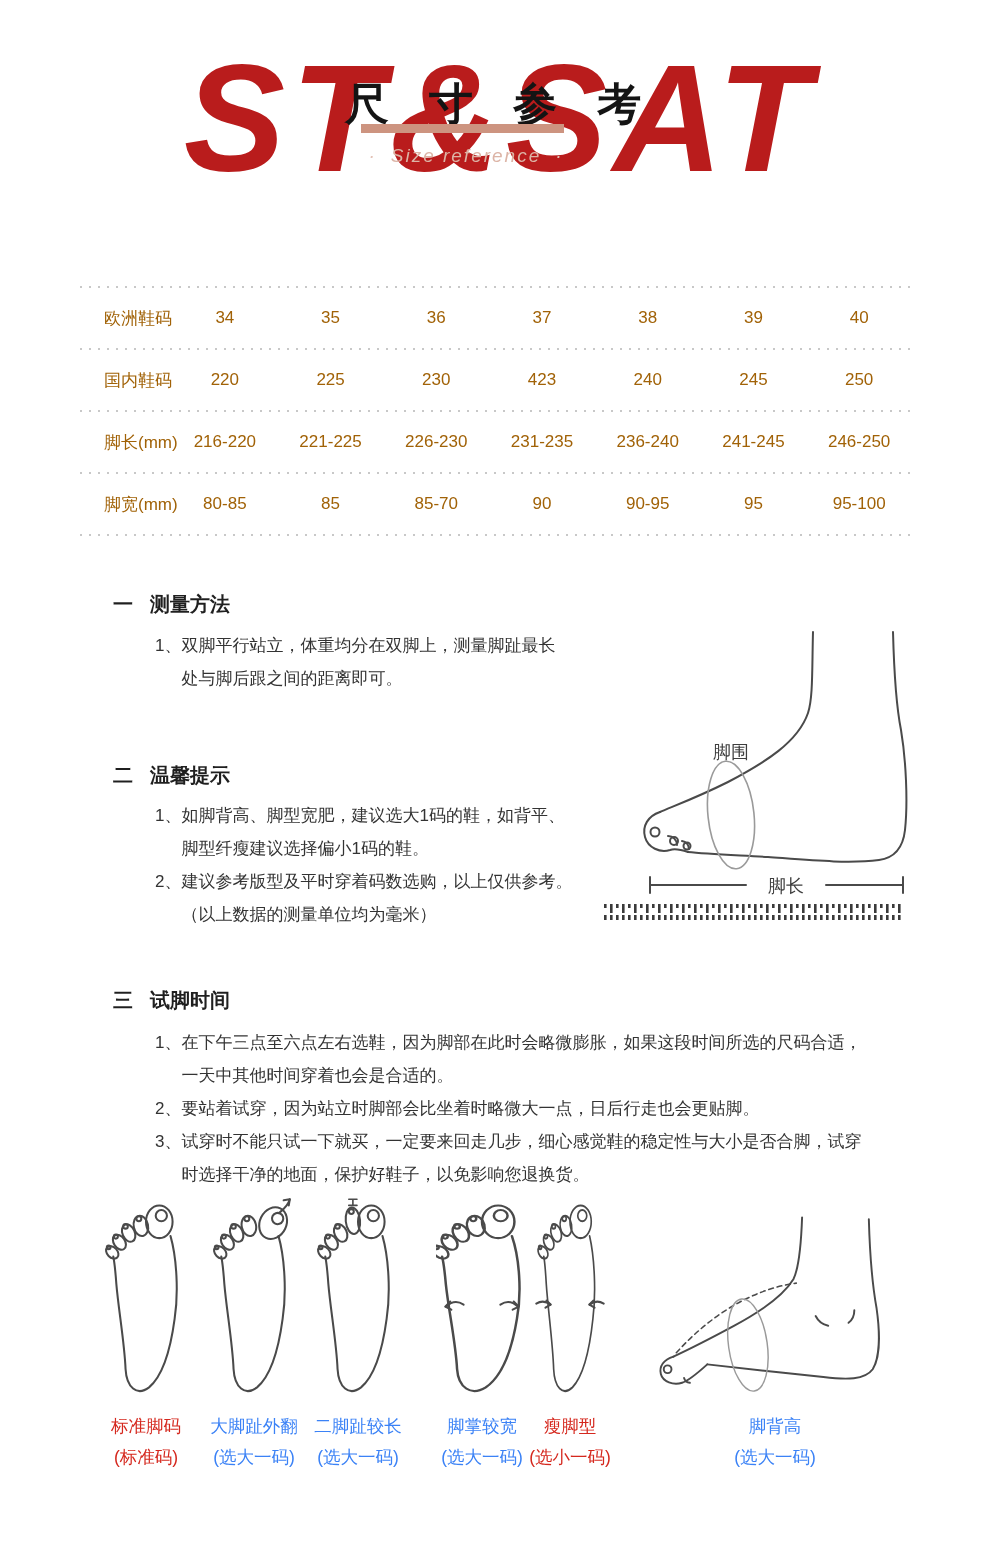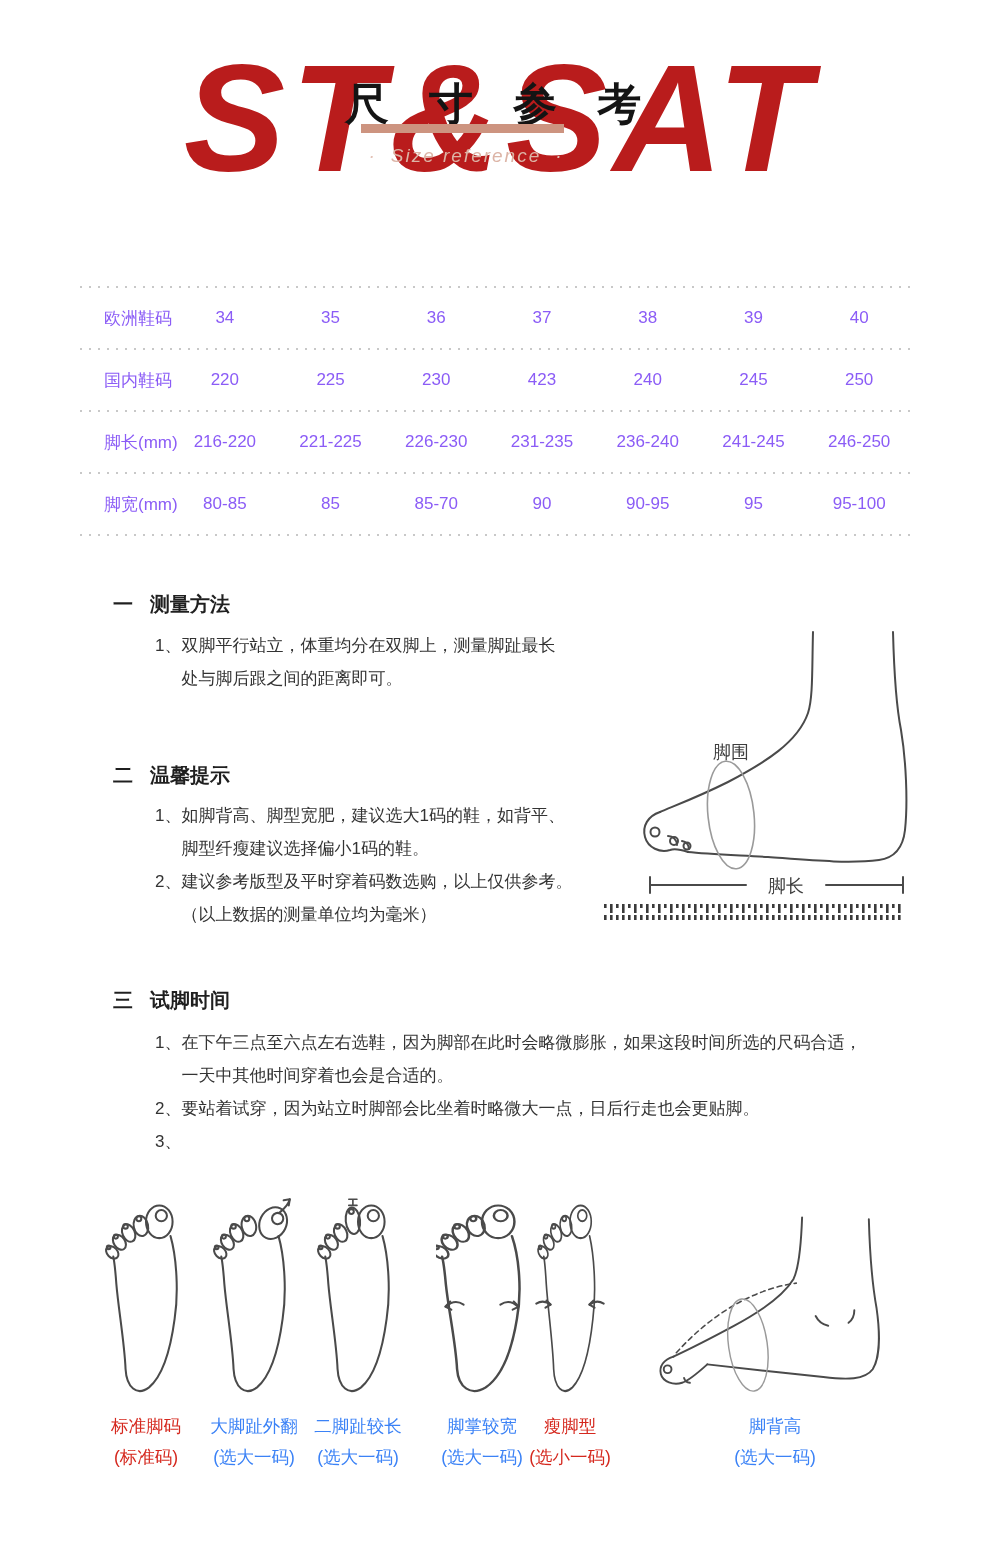--- a/index.html
+++ b/index.html
@@ -32,21 +32,21 @@
   .page-subtitle .decor { margin:0 14px; color:#e3c2b6; }
 
   
   .size-table { position:absolute; left:80px; top:286px; width:832px; }
   .dots {
     height:2px;
     background-image:repeating-linear-gradient(to right,#c8c8c8 0 2px,transparent 2px 9px);
   }
   .trow {
     height:60px; display:grid; grid-template-columns:92px repeat(7,1fr);
-    align-items:center; font-size:17px; color:#8b5cf6;
+    align-items:center; font-size:17px; color:#a16207;
   }
   .trow .lbl { padding-left:24px; white-space:nowrap; }
   .trow .val { text-align:center; }
 
   
   .sec-head {
     position:absolute; left:113px; display:flex; gap:17px;
     font-size:20px; font-weight:700; color:#1f1f1f;
   }
   .sec-items { position:absolute; left:155px; }
@@ -229,20 +229,22 @@
       <span class="inum">1、</span>
       <span class="itext">在下午三点至六点左右选鞋，因为脚部在此时会略微膨胀，如果这段时间所选的尺码合适，
 一天中其他时间穿着也会是合适的。</span>
     </div>
     <div class="item">
       <span class="inum">2、</span>
       <span class="itext">要站着试穿，因为站立时脚部会比坐着时略微大一点，日后行走也会更贴脚。</span>
     </div>
     <div class="item">
       <span class="inum">3、</span>
+      <span class="itext">试穿时不能只试一下就买，一定要来回走几步，细心感觉鞋的稳定性与大小是否合脚，试穿
+时选择干净的地面，保护好鞋子，以免影响您退换货。</span>
     </div>
   </div>
 
   <div class="ft red" id="ft-0">
     <div class="fig">
       <svg class="sole lineart" viewBox="0 0 90 200">
         <use href="#sole-body"></use>
           <use href="#toe-big"></use>
           <use href="#toe-2"></use>
           <use href="#toes-rest"></use>

